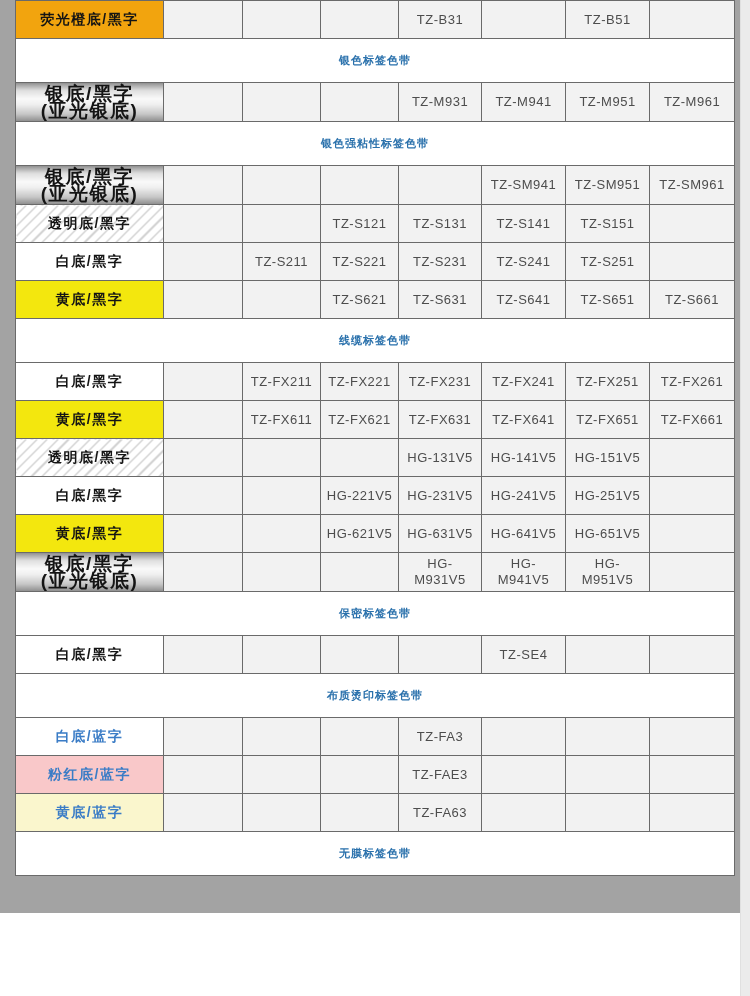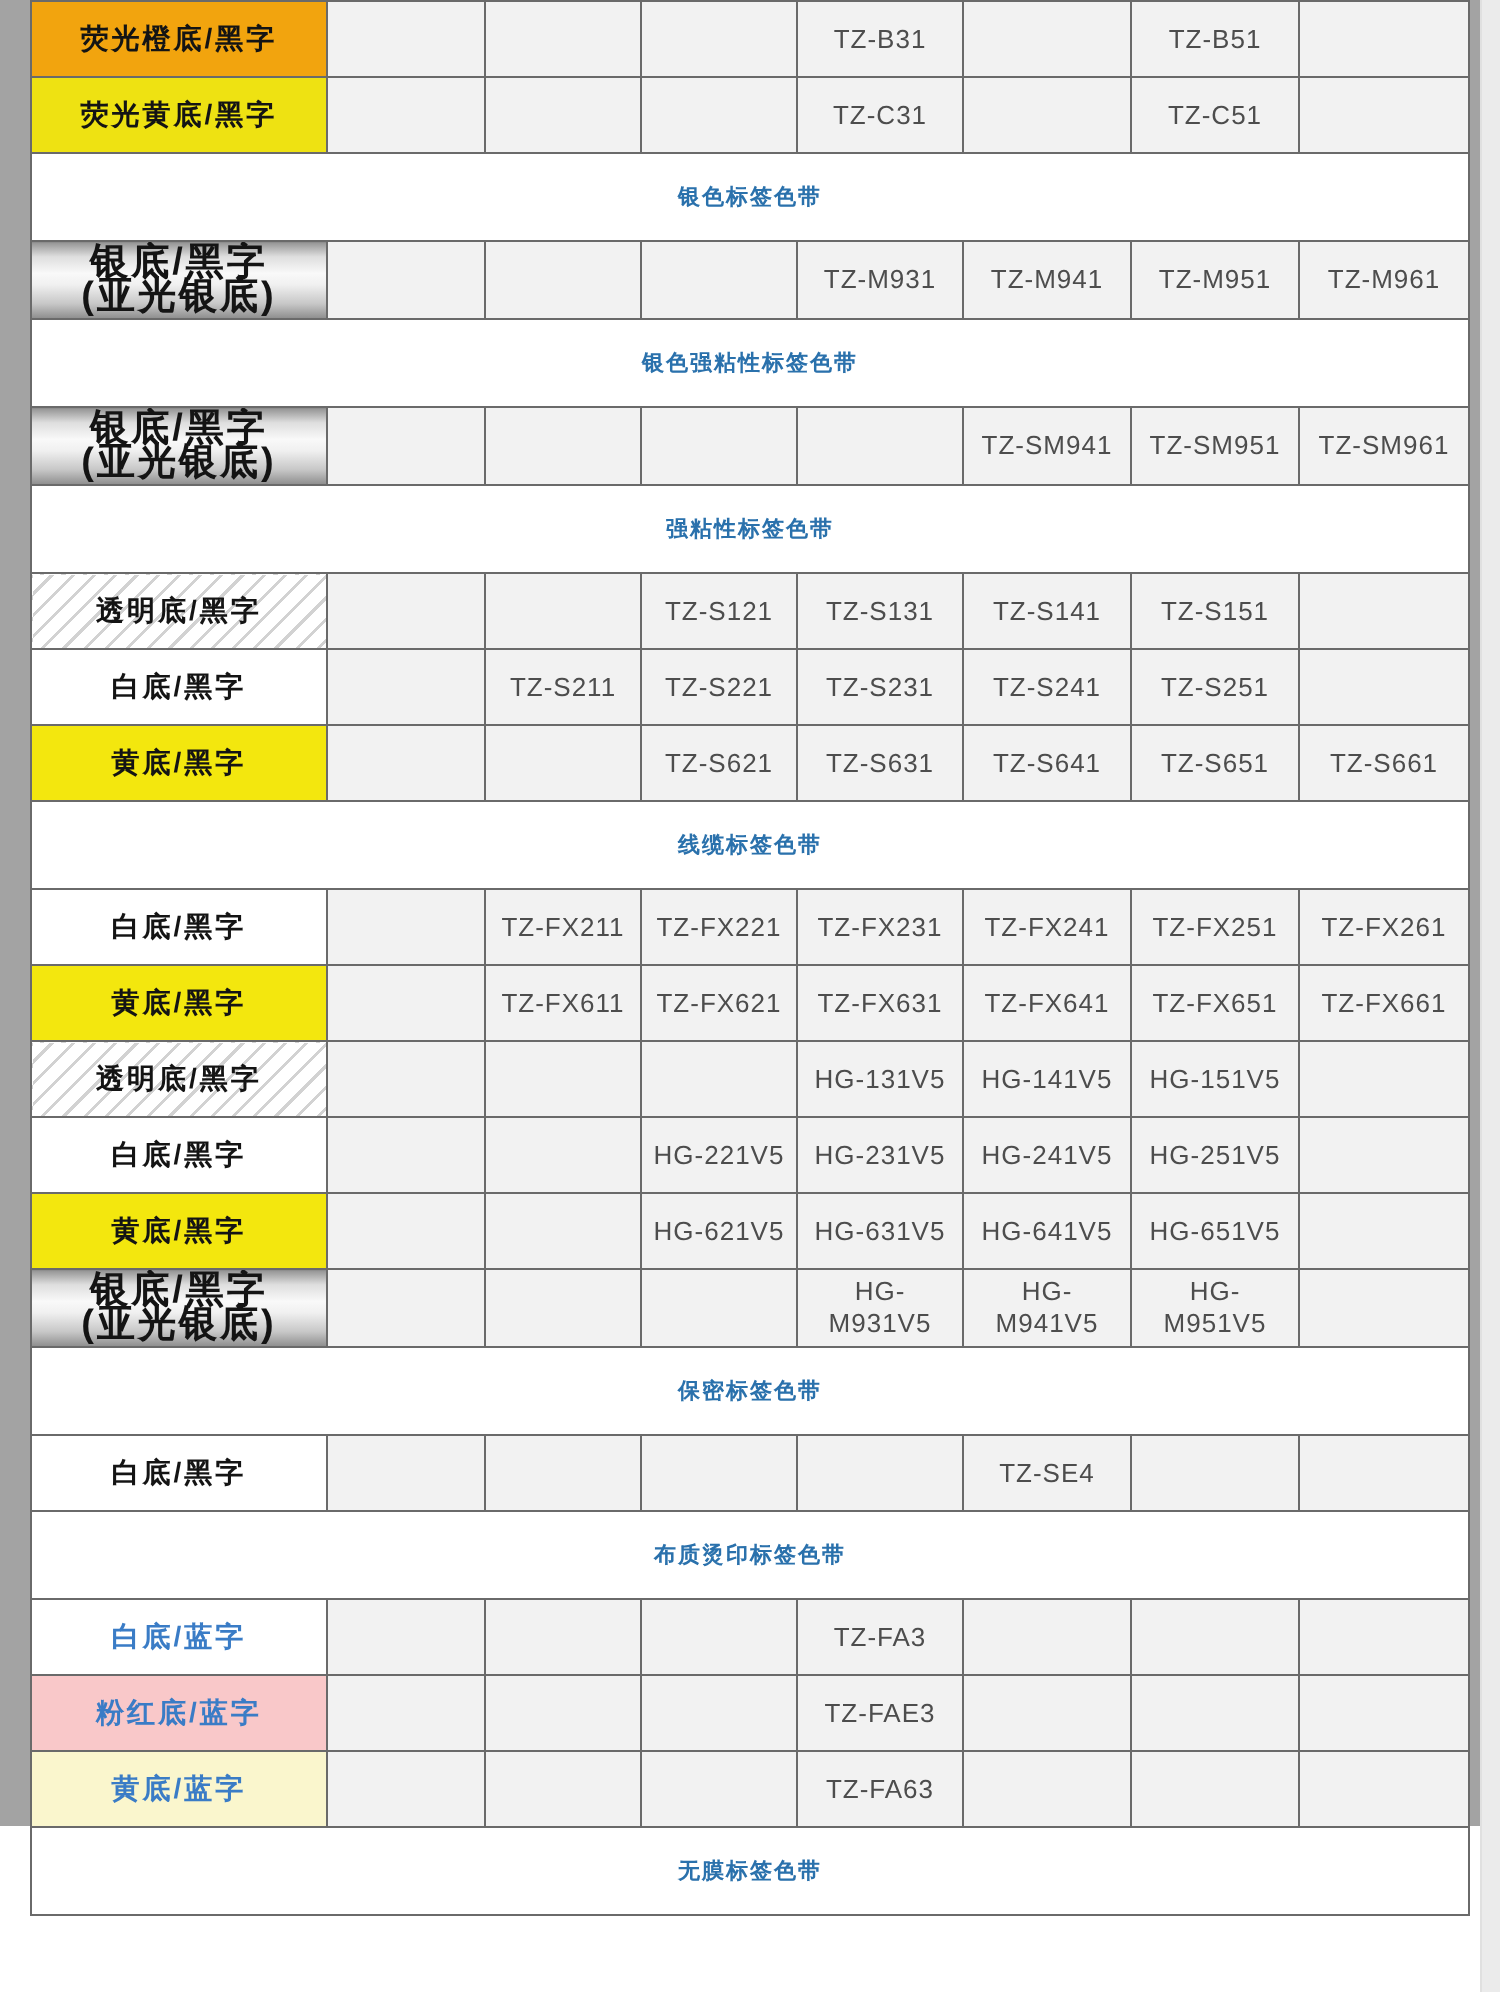--- a/index.html
+++ b/index.html
@@ -73,30 +73,20 @@
         <tr>
           <td class="label-cell style-fluor-orange">荧光橙底/黑字</td>
           <td class="data-cell"></td>
           <td class="data-cell"></td>
           <td class="data-cell"></td>
           <td class="data-cell">TZ-B31</td>
           <td class="data-cell"></td>
           <td class="data-cell">TZ-B51</td>
           <td class="data-cell"></td>
         </tr>
-        <tr>
-          <td class="label-cell style-fluor-yellow">荧光黄底/黑字</td>
-          <td class="data-cell"></td>
-          <td class="data-cell"></td>
-          <td class="data-cell"></td>
-          <td class="data-cell">TZ-C31</td>
-          <td class="data-cell"></td>
-          <td class="data-cell">TZ-C51</td>
-          <td class="data-cell"></td>
-        </tr>
         <tr class="section-row">
           <td colspan="8" class="section-cell">银色标签色带</td>
         </tr>
         <tr>
           <td class="label-cell style-silver">银底/黑字
 (亚光银底)</td>
           <td class="data-cell"></td>
           <td class="data-cell"></td>
           <td class="data-cell"></td>
           <td class="data-cell">TZ-M931</td>
@@ -110,23 +100,20 @@
         <tr>
           <td class="label-cell style-silver">银底/黑字
 (亚光银底)</td>
           <td class="data-cell"></td>
           <td class="data-cell"></td>
           <td class="data-cell"></td>
           <td class="data-cell"></td>
           <td class="data-cell">TZ-SM941</td>
           <td class="data-cell">TZ-SM951</td>
           <td class="data-cell">TZ-SM961</td>
-        </tr>
-        <tr class="section-row">
-          <td colspan="8" class="section-cell">强粘性标签色带</td>
         </tr>
         <tr>
           <td class="label-cell style-clear">透明底/黑字</td>
           <td class="data-cell"></td>
           <td class="data-cell"></td>
           <td class="data-cell">TZ-S121</td>
           <td class="data-cell">TZ-S131</td>
           <td class="data-cell">TZ-S141</td>
           <td class="data-cell">TZ-S151</td>
           <td class="data-cell"></td>

